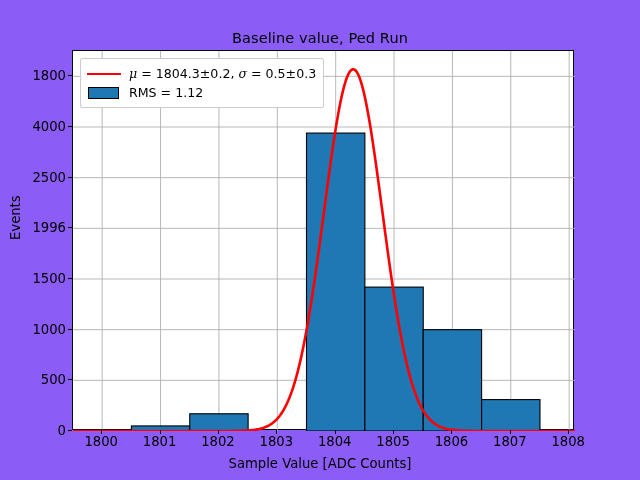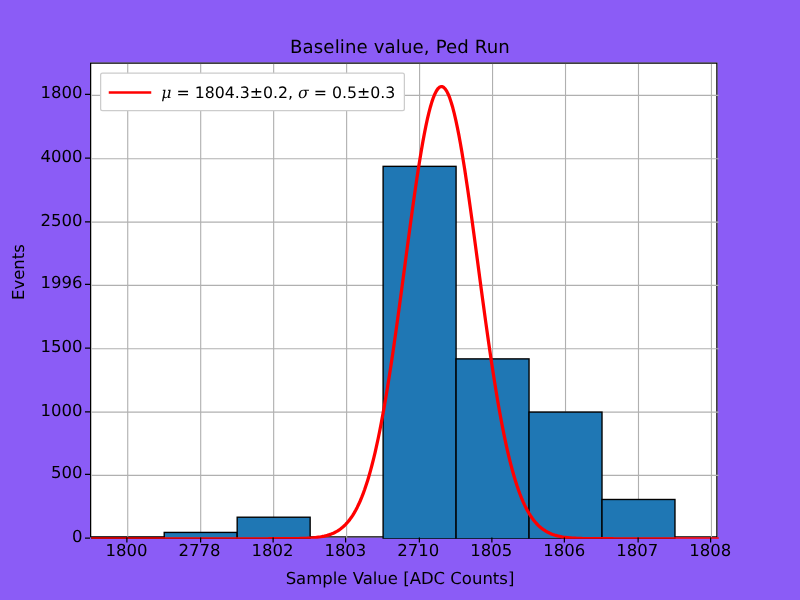--- a/index.html
+++ b/index.html
@@ -234,37 +234,43 @@
       </div>
     <div id="curve-layer">
         <svg width="502" height="380" viewBox="0 0 502 380">
           <polyline points="0.00,380.00 1.20,380.00 2.39,380.00 3.59,380.00 4.78,380.00 5.98,380.00 7.17,380.00 8.37,380.00 9.56,380.00 10.76,380.00 11.95,380.00 13.15,380.00 14.34,380.00 15.54,380.00 16.73,380.00 17.93,380.00 19.12,380.00 20.32,380.00 21.51,380.00 22.71,380.00 23.90,380.00 25.10,380.00 26.30,380.00 27.49,380.00 28.69,380.00 29.88,380.00 31.08,380.00 32.27,380.00 33.47,380.00 34.66,380.00 35.86,380.00 37.05,380.00 38.25,380.00 39.44,380.00 40.64,380.00 41.83,380.00 43.03,380.00 44.22,380.00 45.42,380.00 46.61,380.00 47.81,380.00 49.00,380.00 50.20,380.00 51.40,380.00 52.59,380.00 53.79,380.00 54.98,380.00 56.18,380.00 57.37,380.00 58.57,380.00 59.76,380.00 60.96,380.00 62.15,380.00 63.35,380.00 64.54,380.00 65.74,380.00 66.93,380.00 68.13,380.00 69.32,380.00 70.52,380.00 71.71,380.00 72.91,380.00 74.10,380.00 75.30,380.00 76.50,380.00 77.69,380.00 78.89,380.00 80.08,380.00 81.28,380.00 82.47,380.00 83.67,380.00 84.86,380.00 86.06,380.00 87.25,380.00 88.45,380.00 89.64,380.00 90.84,380.00 92.03,380.00 93.23,380.00 94.42,380.00 95.62,380.00 96.81,380.00 98.01,380.00 99.20,380.00 100.40,380.00 101.60,380.00 102.79,380.00 103.99,380.00 105.18,380.00 106.38,380.00 107.57,380.00 108.77,380.00 109.96,380.00 111.16,380.00 112.35,380.00 113.55,380.00 114.74,380.00 115.94,380.00 117.13,380.00 118.33,380.00 119.52,380.00 120.72,380.00 121.91,380.00 123.11,380.00 124.30,380.00 125.50,380.00 126.70,380.00 127.89,380.00 129.09,380.00 130.28,380.00 131.48,380.00 132.67,380.00 133.87,380.00 135.06,380.00 136.26,380.00 137.45,380.00 138.65,380.00 139.84,380.00 141.04,380.00 142.23,379.99 143.43,379.99 144.62,379.99 145.82,379.99 147.01,379.99 148.21,379.99 149.40,379.98 150.60,379.98 151.80,379.98 152.99,379.97 154.19,379.97 155.38,379.96 156.58,379.95 157.77,379.95 158.97,379.94 160.16,379.92 161.36,379.91 162.55,379.89 163.75,379.87 164.94,379.85 166.14,379.83 167.33,379.79 168.53,379.76 169.72,379.72 170.92,379.67 172.11,379.62 173.31,379.56 174.50,379.49 175.70,379.40 176.90,379.31 178.09,379.20 179.29,379.08 180.48,378.94 181.68,378.78 182.87,378.61 184.07,378.40 185.26,378.17 186.46,377.92 187.65,377.62 188.85,377.30 190.04,376.93 191.24,376.52 192.43,376.06 193.63,375.55 194.82,374.98 196.02,374.34 197.21,373.64 198.41,372.86 199.60,372.00 200.80,371.05 202.00,370.00 203.19,368.85 204.39,367.59 205.58,366.21 206.78,364.70 207.97,363.06 209.17,361.26 210.36,359.32 211.56,357.21 212.75,354.93 213.95,352.46 215.14,349.80 216.34,346.95 217.53,343.88 218.73,340.59 219.92,337.08 221.12,333.33 222.31,329.34 223.51,325.10 224.70,320.61 225.90,315.85 227.10,310.83 228.29,305.55 229.49,299.99 230.68,294.16 231.88,288.07 233.07,281.70 234.27,275.07 235.46,268.18 236.66,261.04 237.85,253.65 239.05,246.03 240.24,238.19 241.44,230.14 242.63,221.90 243.83,213.49 245.02,204.92 246.22,196.22 247.41,187.41 248.61,178.51 249.80,169.56 251.00,160.58 252.20,151.60 253.39,142.65 254.59,133.76 255.78,124.97 256.98,116.31 258.17,107.81 259.37,99.50 260.56,91.43 261.76,83.62 262.95,76.11 264.15,68.94 265.34,62.12 266.54,55.71 267.73,49.71 268.93,44.17 270.12,39.11 271.32,34.56 272.51,30.52 273.71,27.04 274.90,24.11 276.10,21.77 277.30,20.01 278.49,18.85 279.69,18.29 280.88,18.34 282.08,19.00 283.27,20.26 284.47,22.11 285.66,24.55 286.86,27.57 288.05,31.14 289.25,35.26 290.44,39.90 291.64,45.04 292.83,50.66 294.03,56.72 295.22,63.21 296.42,70.08 297.61,77.32 298.81,84.88 300.00,92.73 301.20,100.84 302.40,109.18 303.59,117.71 304.79,126.40 305.98,135.20 307.18,144.10 308.37,153.06 309.57,162.04 310.76,171.02 311.96,179.97 313.15,188.85 314.35,197.64 315.54,206.32 316.74,214.87 317.93,223.25 319.13,231.46 320.32,239.48 321.52,247.29 322.71,254.87 323.91,262.22 325.10,269.32 326.30,276.17 327.50,282.75 328.69,289.08 329.89,295.13 331.08,300.91 332.28,306.43 333.47,311.67 334.67,316.64 335.86,321.36 337.06,325.81 338.25,330.01 339.45,333.96 340.64,337.67 341.84,341.14 343.03,344.39 344.23,347.43 345.42,350.25 346.62,352.87 347.81,355.31 349.01,357.56 350.20,359.65 351.40,361.57 352.60,363.33 353.79,364.96 354.99,366.44 356.18,367.80 357.38,369.05 358.57,370.18 359.77,371.21 360.96,372.15 362.16,372.99 363.35,373.76 364.55,374.45 365.74,375.07 366.94,375.64 368.13,376.14 369.33,376.59 370.52,376.99 371.72,377.35 372.91,377.67 374.11,377.96 375.30,378.21 376.50,378.44 377.70,378.64 378.89,378.81 380.09,378.97 381.28,379.10 382.48,379.22 383.67,379.33 384.87,379.42 386.06,379.50 387.26,379.57 388.45,379.63 389.65,379.68 390.84,379.73 392.04,379.77 393.23,379.80 394.43,379.83 395.62,379.85 396.82,379.88 398.01,379.90 399.21,379.91 400.40,379.93 401.60,379.94 402.80,379.95 403.99,379.96 405.19,379.96 406.38,379.97 407.58,379.97 408.77,379.98 409.97,379.98 411.16,379.98 412.36,379.99 413.55,379.99 414.75,379.99 415.94,379.99 417.14,379.99 418.33,380.00 419.53,380.00 420.72,380.00 421.92,380.00 423.11,380.00 424.31,380.00 425.50,380.00 426.70,380.00 427.90,380.00 429.09,380.00 430.29,380.00 431.48,380.00 432.68,380.00 433.87,380.00 435.07,380.00 436.26,380.00 437.46,380.00 438.65,380.00 439.85,380.00 441.04,380.00 442.24,380.00 443.43,380.00 444.63,380.00 445.82,380.00 447.02,380.00 448.21,380.00 449.41,380.00 450.60,380.00 451.80,380.00 453.00,380.00 454.19,380.00 455.39,380.00 456.58,380.00 457.78,380.00 458.97,380.00 460.17,380.00 461.36,380.00 462.56,380.00 463.75,380.00 464.95,380.00 466.14,380.00 467.34,380.00 468.53,380.00 469.73,380.00 470.92,380.00 472.12,380.00 473.31,380.00 474.51,380.00 475.70,380.00 476.90,380.00 478.10,380.00 479.29,380.00 480.49,380.00 481.68,380.00 482.88,380.00 484.07,380.00 485.27,380.00 486.46,380.00 487.66,380.00 488.85,380.00 490.05,380.00 491.24,380.00 492.44,380.00 493.63,380.00 494.83,380.00 496.02,380.00 497.22,380.00 498.41,380.00 499.61,380.00 500.80,380.00 502.00,380.00" fill="none" stroke="#ff0000" stroke-width="2.6" stroke-linejoin="round" stroke-linecap="round"></polyline>
         </svg>
       </div>
   </div>
 
   <div id="x-tick-labels">
       <div class="xtick-label" style="left: 101.186px;">1800</div>
-      <div class="xtick-label" style="left: 159.558px;">2778</div>
+      <div class="xtick-label" style="left: 159.558px;">1801</div>
       <div class="xtick-label" style="left: 217.93px;">1802</div>
       <div class="xtick-label" style="left: 276.302px;">1803</div>
-      <div class="xtick-label" style="left: 334.674px;">2710</div>
+      <div class="xtick-label" style="left: 334.674px;">1804</div>
       <div class="xtick-label" style="left: 393.047px;">1805</div>
       <div class="xtick-label" style="left: 451.419px;">1806</div>
       <div class="xtick-label" style="left: 509.791px;">1807</div>
       <div class="xtick-label" style="left: 568.163px;">1808</div>
     </div>
   <div id="x-axis-label">Sample Value [ADC Counts]</div>
 
   <div id="legend">
     <div class="legend-row">
       <span class="legend-key">
         <span class="line-swatch" id="swatch-line" style="background: rgb(255, 0, 0);"></span>
       </span>
       <span class="legend-text" id="legend-text-1"><span class="mathvar">μ</span><span> = 1804.3±0.2, </span><span class="mathvar">σ</span><span> = 0.5±0.3</span></span>
+    </div>
+    <div class="legend-row">
+      <span class="legend-key">
+        <span class="patch-swatch" id="swatch-patch" style="background: rgb(31, 119, 180);"></span>
+      </span>
+      <span class="legend-text">RMS = 1.12</span>
     </div>
   </div>
 
 <div class="xtick-mark" style="left: 101.186px;"></div>
     <div class="xtick-mark" style="left: 159.558px;"></div>
     <div class="xtick-mark" style="left: 217.93px;"></div>
     <div class="xtick-mark" style="left: 276.302px;"></div>
     <div class="xtick-mark" style="left: 334.674px;"></div>
     <div class="xtick-mark" style="left: 393.047px;"></div>
     <div class="xtick-mark" style="left: 451.419px;"></div>

